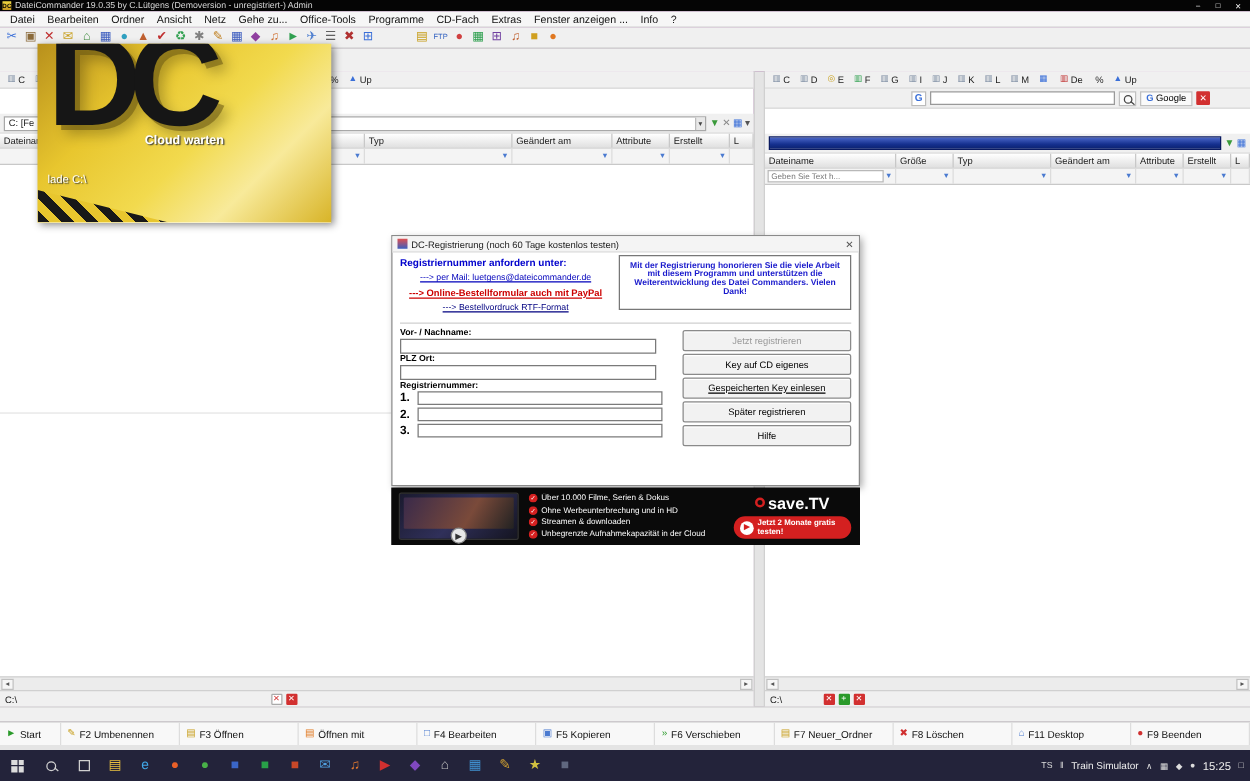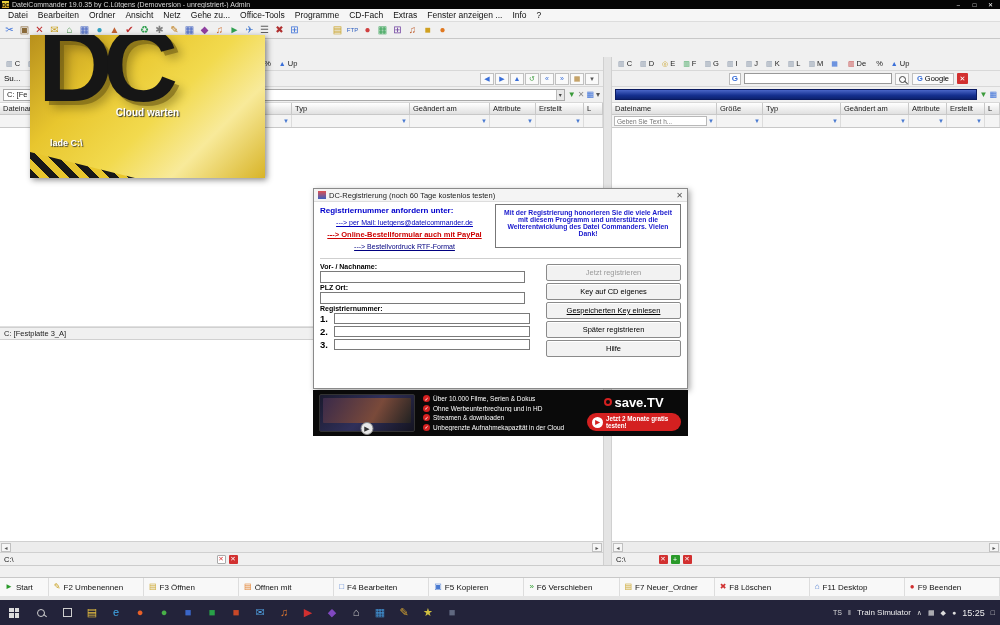--- a/index.html
+++ b/index.html
@@ -42,21 +42,21 @@
 .search-cluster{margin-left:auto;margin-right:28px;display:flex;align-items:center;gap:3px;}
 .gbox{width:12px;height:12px;border:1px solid #bbb;background:#fff;color:#3a6fd8;font-weight:bold;font-size:8px;display:flex;align-items:center;justify-content:center;}
 .search-input{width:148px;height:11px;border:1px solid #999;background:#fff;font-size:7px;padding:0 2px;}
 .lens-btn{width:14px;height:12px;border:1px solid #c0c0c0;background:#fafafa;position:relative;}
 .lens-btn::before{content:"";position:absolute;left:3px;top:2px;width:5px;height:5px;border:1.2px solid #444;border-radius:50%;}
 .lens-btn::after{content:"";position:absolute;left:8px;top:8px;width:4px;height:1.2px;background:#444;transform:rotate(40deg);}
 .google-btn{height:12px;border:1px solid #c0c0c0;background:#fafafa;display:flex;align-items:center;gap:2px;font-size:7.5px;padding:0 4px;}
 .google-btn .gg{color:#3a6fd8;font-weight:bold;}
 .xbtn{width:11px;height:11px;background:#d23030;color:#fff;font-size:7px;display:flex;align-items:center;justify-content:center;border-radius:1px;}
 
-.pathrow{height:16px;background:#f0f0f0;border-bottom:1px solid #d8d8d8;display:flex;align-items:center;padding:0 3px;gap:3px;}
+.pathrow{height:16px;background:#f0f0f0;border-bottom:1px solid #d8d8d8;display:flex;align-items:center;padding:0 3px;gap:3px;margin-top:20px;}
 .path-select{flex:1;height:12px;background:#fff;border:1px solid #a8a8a8;font-size:7.5px;display:flex;align-items:center;padding-left:3px;color:#222;min-width:0;}
 .path-select .caret{margin-left:auto;color:#444;font-size:6px;background:#e8e8e8;border-left:1px solid #bbb;align-self:stretch;display:flex;align-items:center;padding:0 2px;}
 .path-navy{flex:1;height:11px;background:linear-gradient(#4a66c8 0%,#15308f 60%,#0c2270 100%);border:1px solid #0a1a60;}
 .path-icons{display:flex;gap:2px;align-items:center;}
 .path-icons span{font-size:8px;line-height:1;}
 
 .hdr-row{height:12px;display:grid;grid-template-columns:var(--cols);background:linear-gradient(#ffffff,#e0e0e0);border-bottom:1px solid #c8c8c8;font-size:7.5px;color:#222;}
 .hdr-cell{border-right:1px solid #c8c8c8;display:flex;align-items:center;padding:0 3px;overflow:hidden;white-space:nowrap;}
 .filter-row{height:13px;display:grid;grid-template-columns:var(--cols);background:#f4f4f4;border-bottom:1px solid #c8c8c8;}
 .filter-cell{border-right:1px solid #dcdcdc;display:flex;align-items:center;justify-content:flex-end;padding:0 2px;gap:1px;min-width:0;}
@@ -100,21 +100,21 @@
 .tk-apps{display:flex;}
 .tk-app{width:24px;height:25px;display:flex;align-items:center;justify-content:center;font-size:11px;line-height:1;}
 .tray{margin-left:auto;display:flex;align-items:center;gap:6px;font-size:8px;padding-right:5px;}
 .tray .sm{font-size:7px;color:#ddd;}
 .tray .time{font-size:9px;}
 
 
 .splash{position:absolute;left:30px;top:35px;width:235px;height:143px;z-index:40;overflow:hidden;background:linear-gradient(135deg,#b8901c 0%,#e8c62e 30%,#f2da4e 55%,#f8ea9a 75%,#d8b428 100%);box-shadow:2px 2px 6px rgba(0,0,0,.45);}
 .splash .dc{position:absolute;left:8px;top:-22px;font-size:104px;font-weight:bold;letter-spacing:-10px;color:#161616;line-height:1;text-shadow:4px 4px 0 rgba(105,88,18,.55), 8px 8px 10px rgba(0,0,0,.25);}
 .splash .wait{position:absolute;left:50%;top:72px;transform:translateX(-50%);color:#fff;font-weight:bold;font-size:10px;text-shadow:1px 1px 1px #333;}
-.splash .load{position:absolute;left:20px;top:103px;color:#fff;font-weight:bold;font-size:9px;text-shadow:1px 1px 1px #333;}
+.splash .load{position:absolute;left:8px;top:103px;color:#fff;font-weight:normal;font-size:9px;text-shadow:1px 1px 1px #333;}
 .splash .hazard{position:absolute;left:0;bottom:0;width:105px;height:26px;background:repeating-linear-gradient(45deg,#181818 0 7px,#e8c62e 7px 14px);clip-path:polygon(0 0,100% 100%,0 100%);}
 
 
 .modal-stack{position:absolute;left:313px;top:188px;width:375px;z-index:50;}
 .dialog{background:#fff;border:1px solid #8a8a8a;box-shadow:2px 2px 6px rgba(0,0,0,.35);height:201px;display:flex;flex-direction:column;}
 .dlg-title{height:13px;background:#f4f4f4;border-bottom:1px solid #ddd;display:flex;align-items:center;gap:3px;padding:0 4px;font-size:7.5px;color:#222;}
 .dlg-ico{width:8px;height:8px;background:linear-gradient(#e05050,#3a5fc0);flex:0 0 auto;}
 .dlg-close{margin-left:auto;color:#555;font-size:8px;}
 .dlg-warning{color:#cc0000;font-weight:bold;font-size:7.3px;text-align:center;padding:4px 6px 2px;}
 .dlg-info{display:flex;padding:2px 6px 0;gap:6px;}
@@ -273,33 +273,20 @@
         </span>
           <span class="drive">
           <span class="dg" style="color: rgb(34, 34, 34);"></span>
           <span>%</span>
         </span>
           <span class="drive">
           <span class="dg" style="color: rgb(58, 111, 216);">▲</span>
           <span>Up</span>
         </span>
         </div>
-      <div class="navrow">
-        <span>Su...</span>
-        <span class="nav-btns">
-            <span class="nav-btn" style="color: rgb(58, 111, 216);">◀</span>
-            <span class="nav-btn" style="color: rgb(58, 111, 216);">▶</span>
-            <span class="nav-btn" style="color: rgb(58, 111, 216);">▲</span>
-            <span class="nav-btn" style="color: rgb(58, 154, 58);">↺</span>
-            <span class="nav-btn" style="color: rgb(58, 111, 216);">«</span>
-            <span class="nav-btn" style="color: rgb(58, 111, 216);">»</span>
-            <span class="nav-btn" style="color: rgb(176, 128, 48);">▦</span>
-            <span class="nav-btn" style="color: rgb(85, 85, 85);">▾</span>
-          </span>
-      </div>
       <div class="pathrow">
         <div class="path-select">
           <span>C: [Fe</span>
           <span class="caret">▾</span>
         </div>
         <span class="path-icons">
           <span style="color:#3a9a3a">▼</span>
           <span style="color:#888">✕</span>
           <span style="color:#3a6fd8">▦</span>
           <span style="color:#555">▾</span>
@@ -329,24 +316,20 @@
           </span>
         <span class="filter-cell">
             <span class="funnel">▼</span>
           </span>
         <span class="filter-cell">
             <span class="funnel">▼</span>
           </span>
         <span class="filter-cell"></span>
       </div>
       <div class="filelist list-top"></div>
-      <div class="subheader">
-        <span>C: [Festplatte 3_A]</span>
-        <span class="caret">▾</span>
-      </div>
       <div class="filelist list-bottom"></div>
       <div class="hscroll">
         <span class="scroll-arrow">◂</span>
         <span class="scroll-arrow">▸</span>
       </div>
       <div class="statusrow">
         <span>C:\</span>
         <span class="st-x outline ml-left">✕</span>
         <span class="st-x">✕</span>
       </div>

